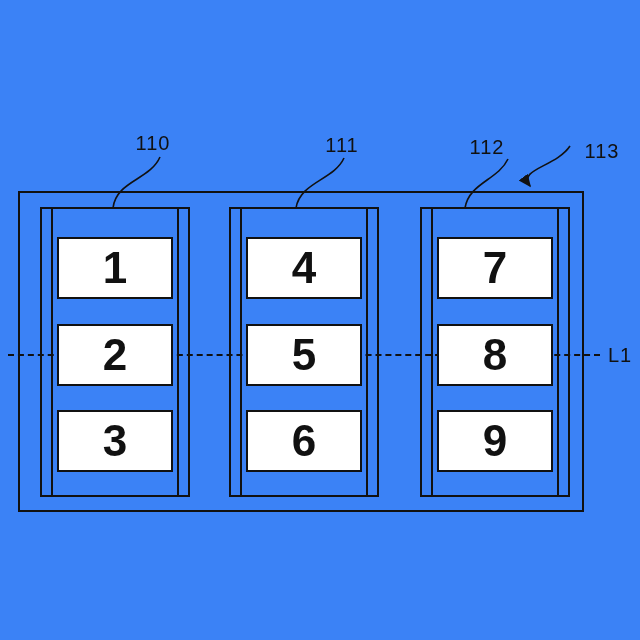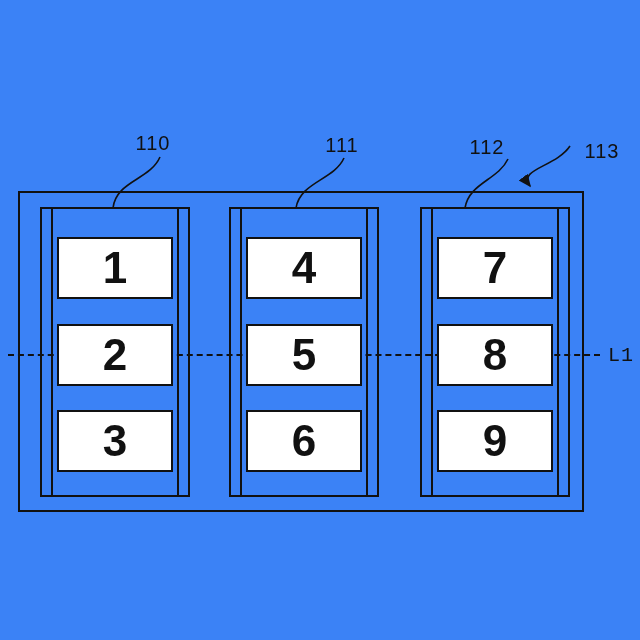--- a/index.html
+++ b/index.html
@@ -45,21 +45,20 @@
     border-top: 2px dashed var(--line);
     z-index: 1;
   }
   .l1-label {
     position: absolute;
     left: 608px; top: 344px;
     font-size: 20px;
     letter-spacing: 1px;
     z-index: 6;
     white-space: nowrap;
-    font-family: Liberation Mono, monospace;
   }
   .panel {
     position: absolute;
     top: 207px;
     width: 150px; height: 290px;
     border: 2px solid var(--line);
     box-sizing: border-box;
     background: transparent;
     z-index: 2;
   }

